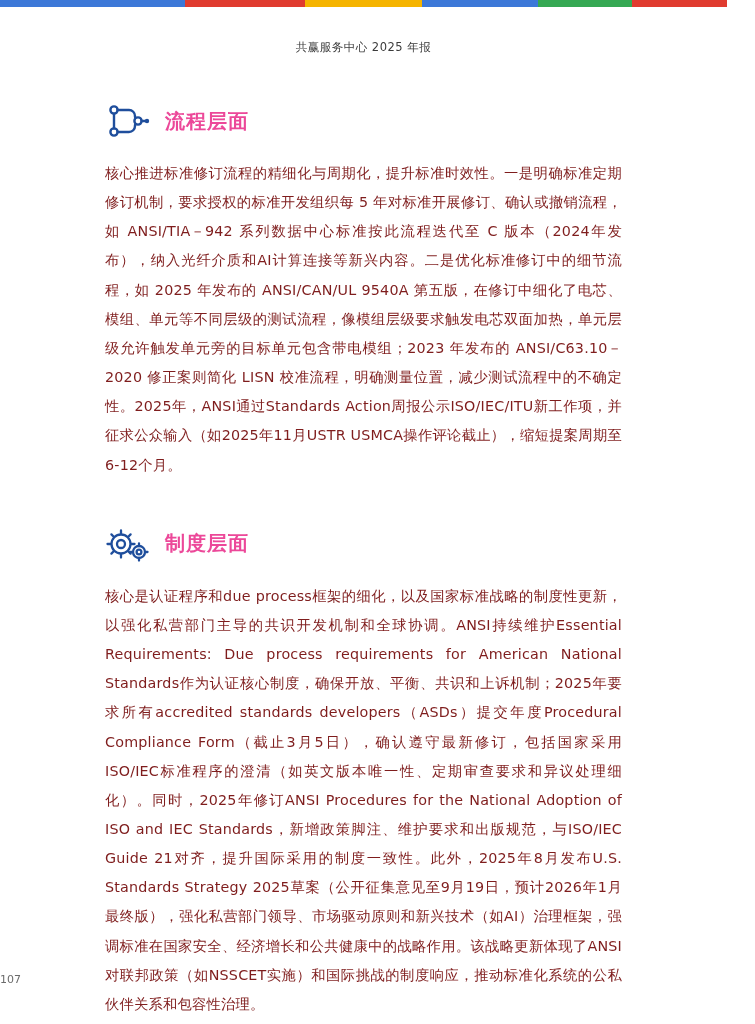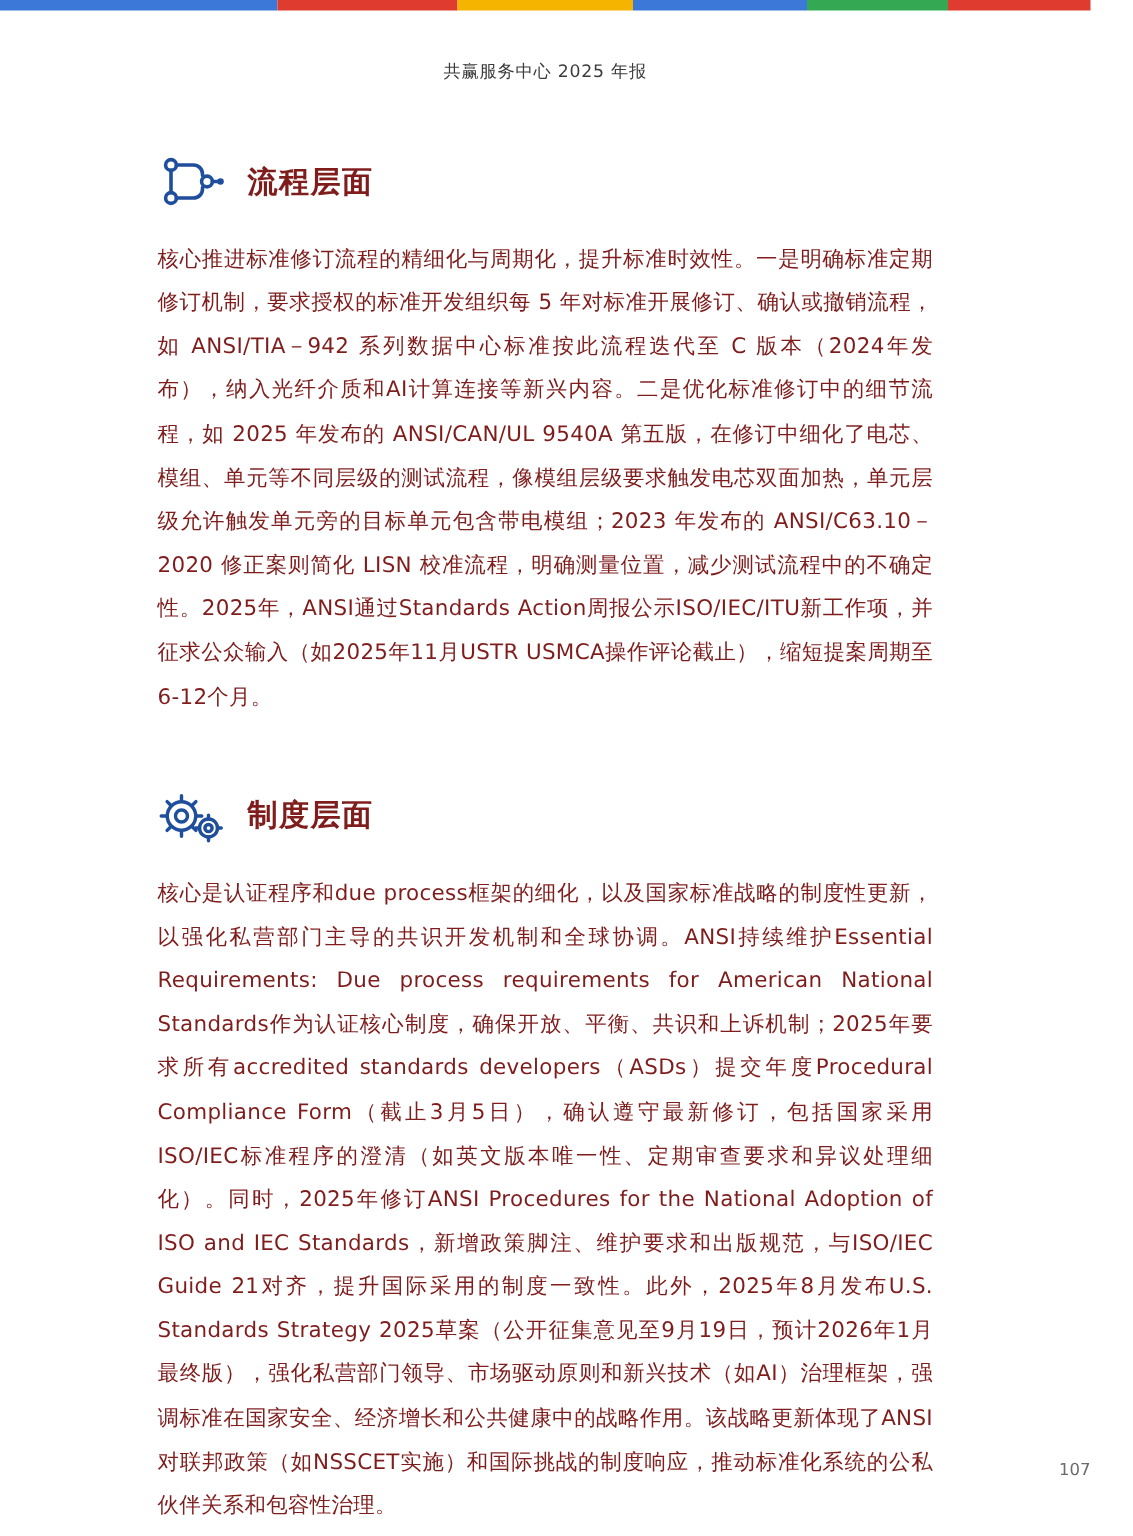--- a/index.html
+++ b/index.html
@@ -69,40 +69,40 @@
     width: 46px;
     height: 40px;
     flex: 0 0 auto;
     display: flex;
     align-items: center;
     justify-content: center;
   }
   .section-title {
     font-size: 20px;
     font-weight: bold;
-    color: #7f1d1d;
+    color: #ec4899;
     letter-spacing: 1px;
     font-family: "DejaVu Sans", sans-serif;
   }
 
   .para {
     font-size: 14.3px;
     line-height: 2.04;
     text-align: justify;
     color: #7f1d1d;
     font-family: "DejaVu Sans", sans-serif;
     letter-spacing: 0.2px;
   }
 
   .page-number {
     position: absolute;
     bottom: 38px;
     left: 0;
     width: 100%;
-    text-align: right;
+    text-align: left;
     font-size: 11px;
     color: #6b6b6b;
     font-family: "DejaVu Sans", sans-serif;
     margin-top: 15px;
   }
 </style>
 </head>
 <body>
 
 <div class="page">

